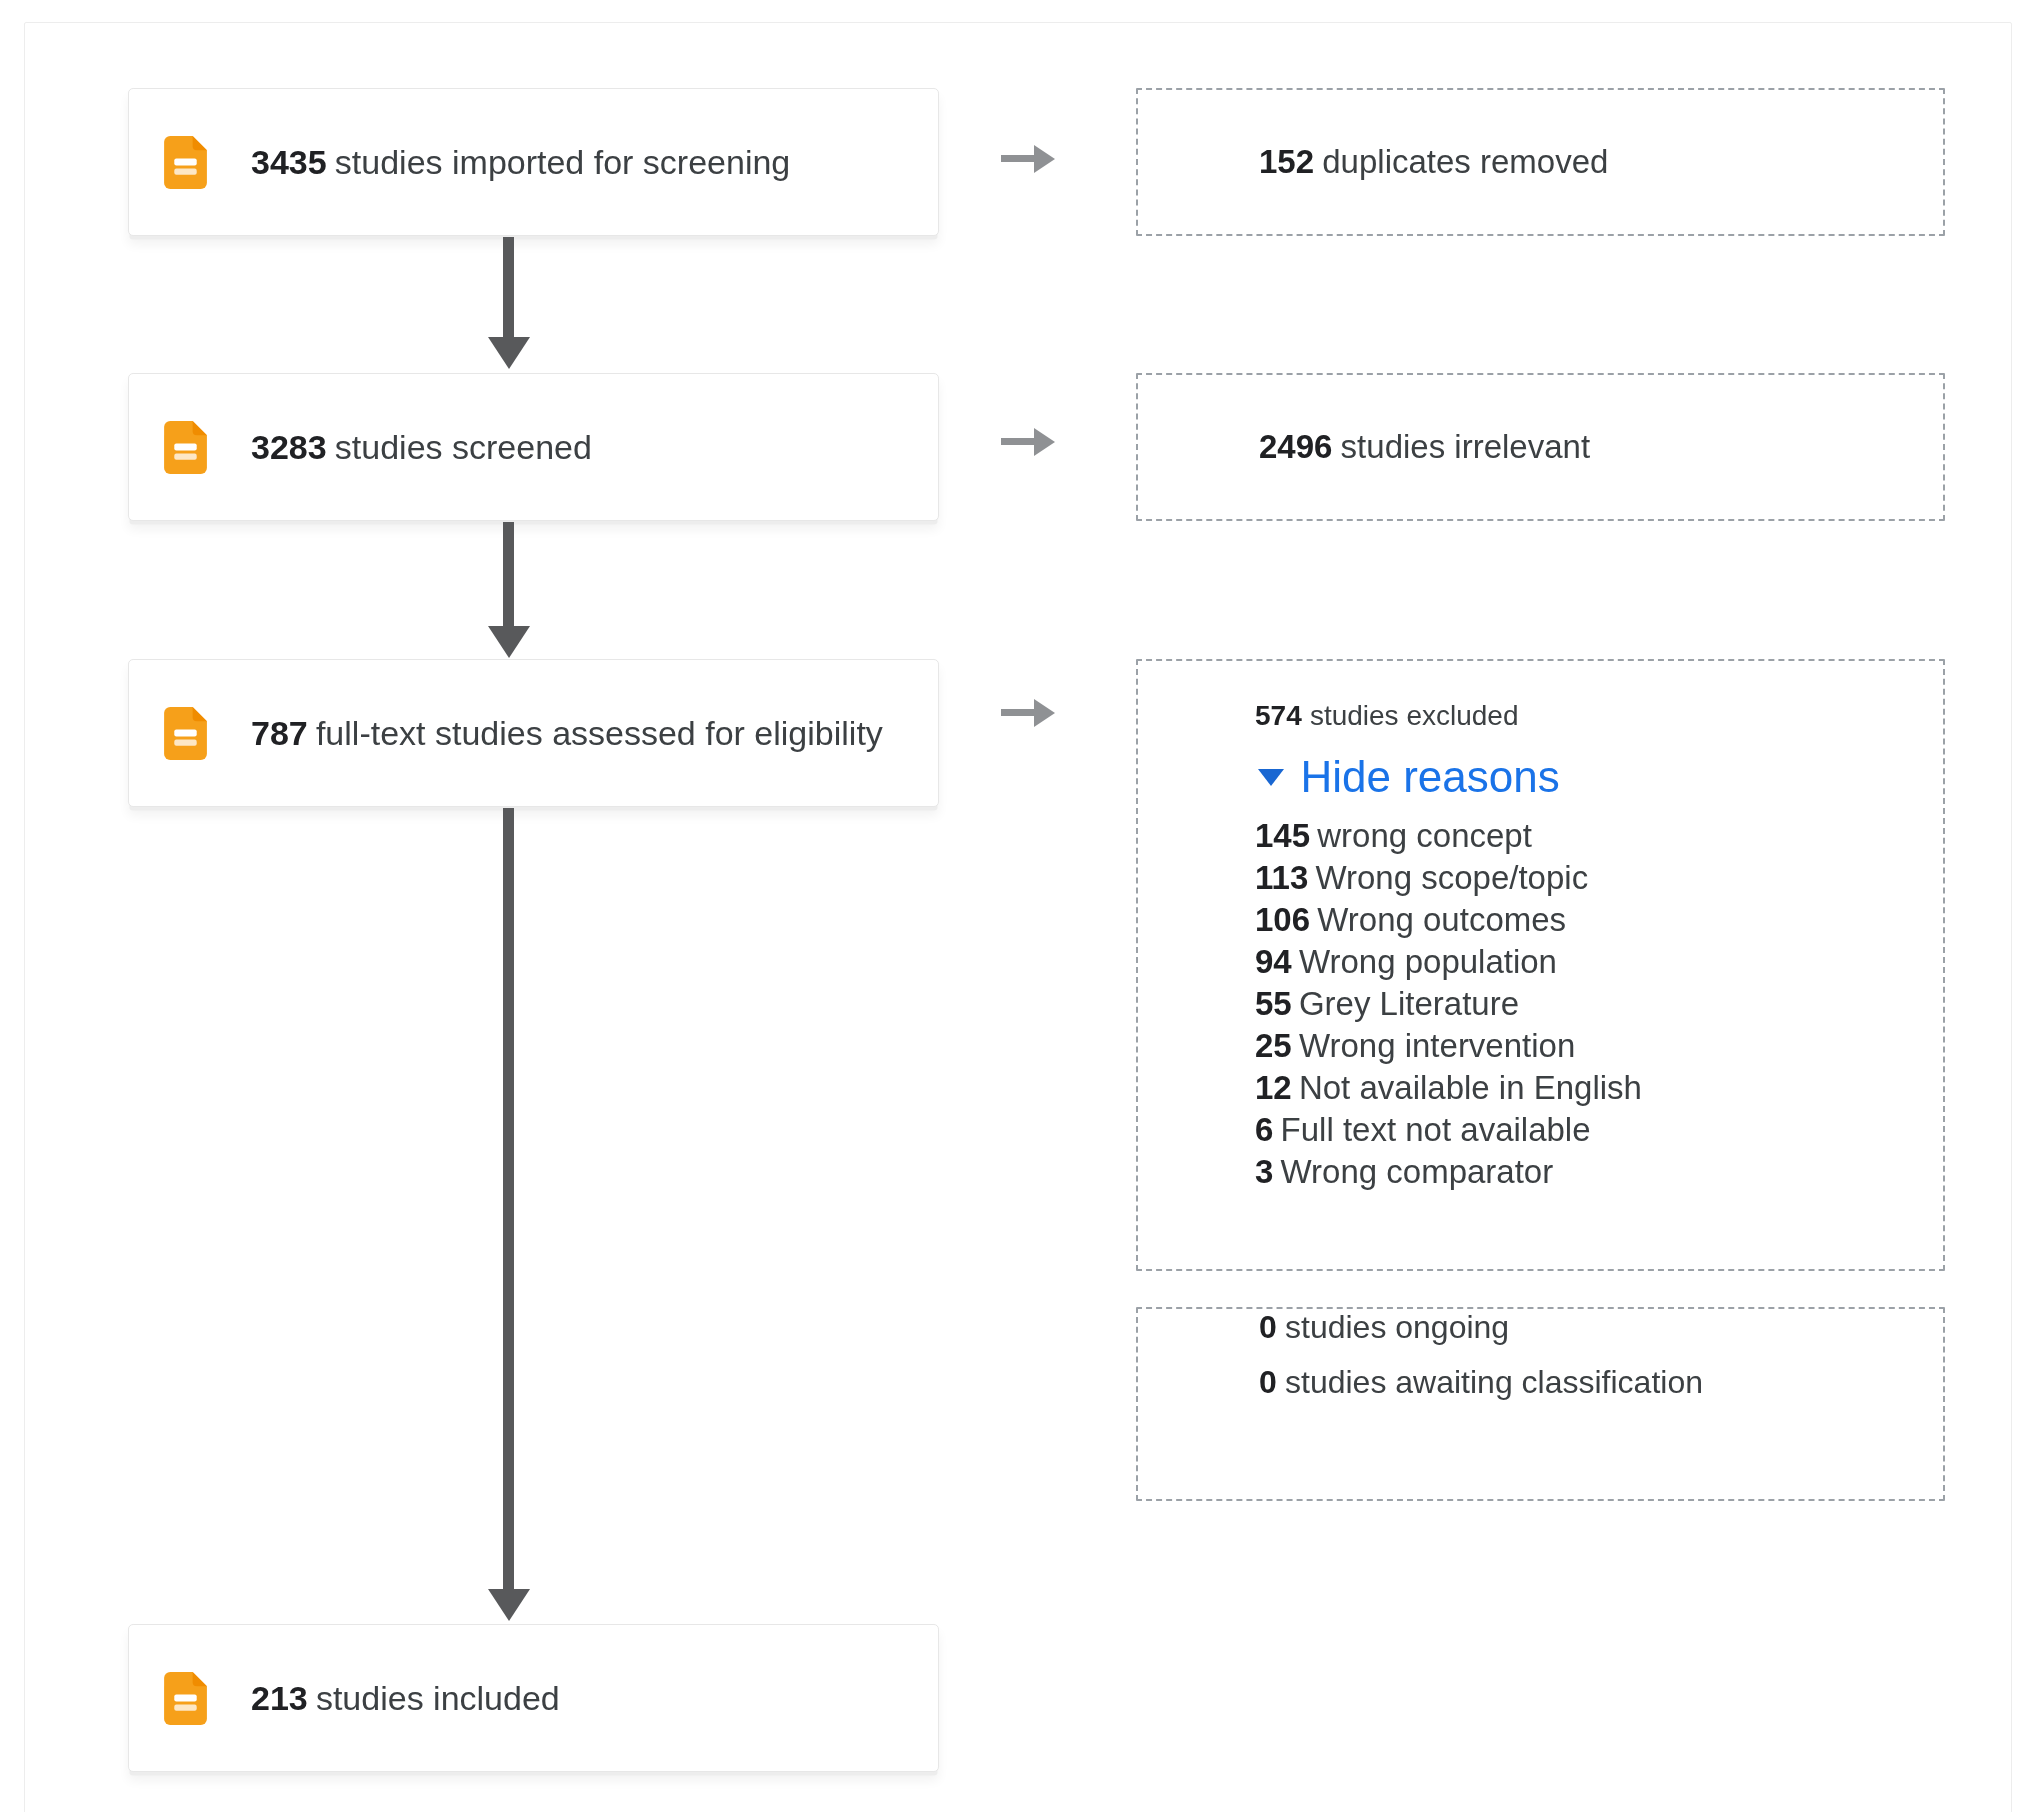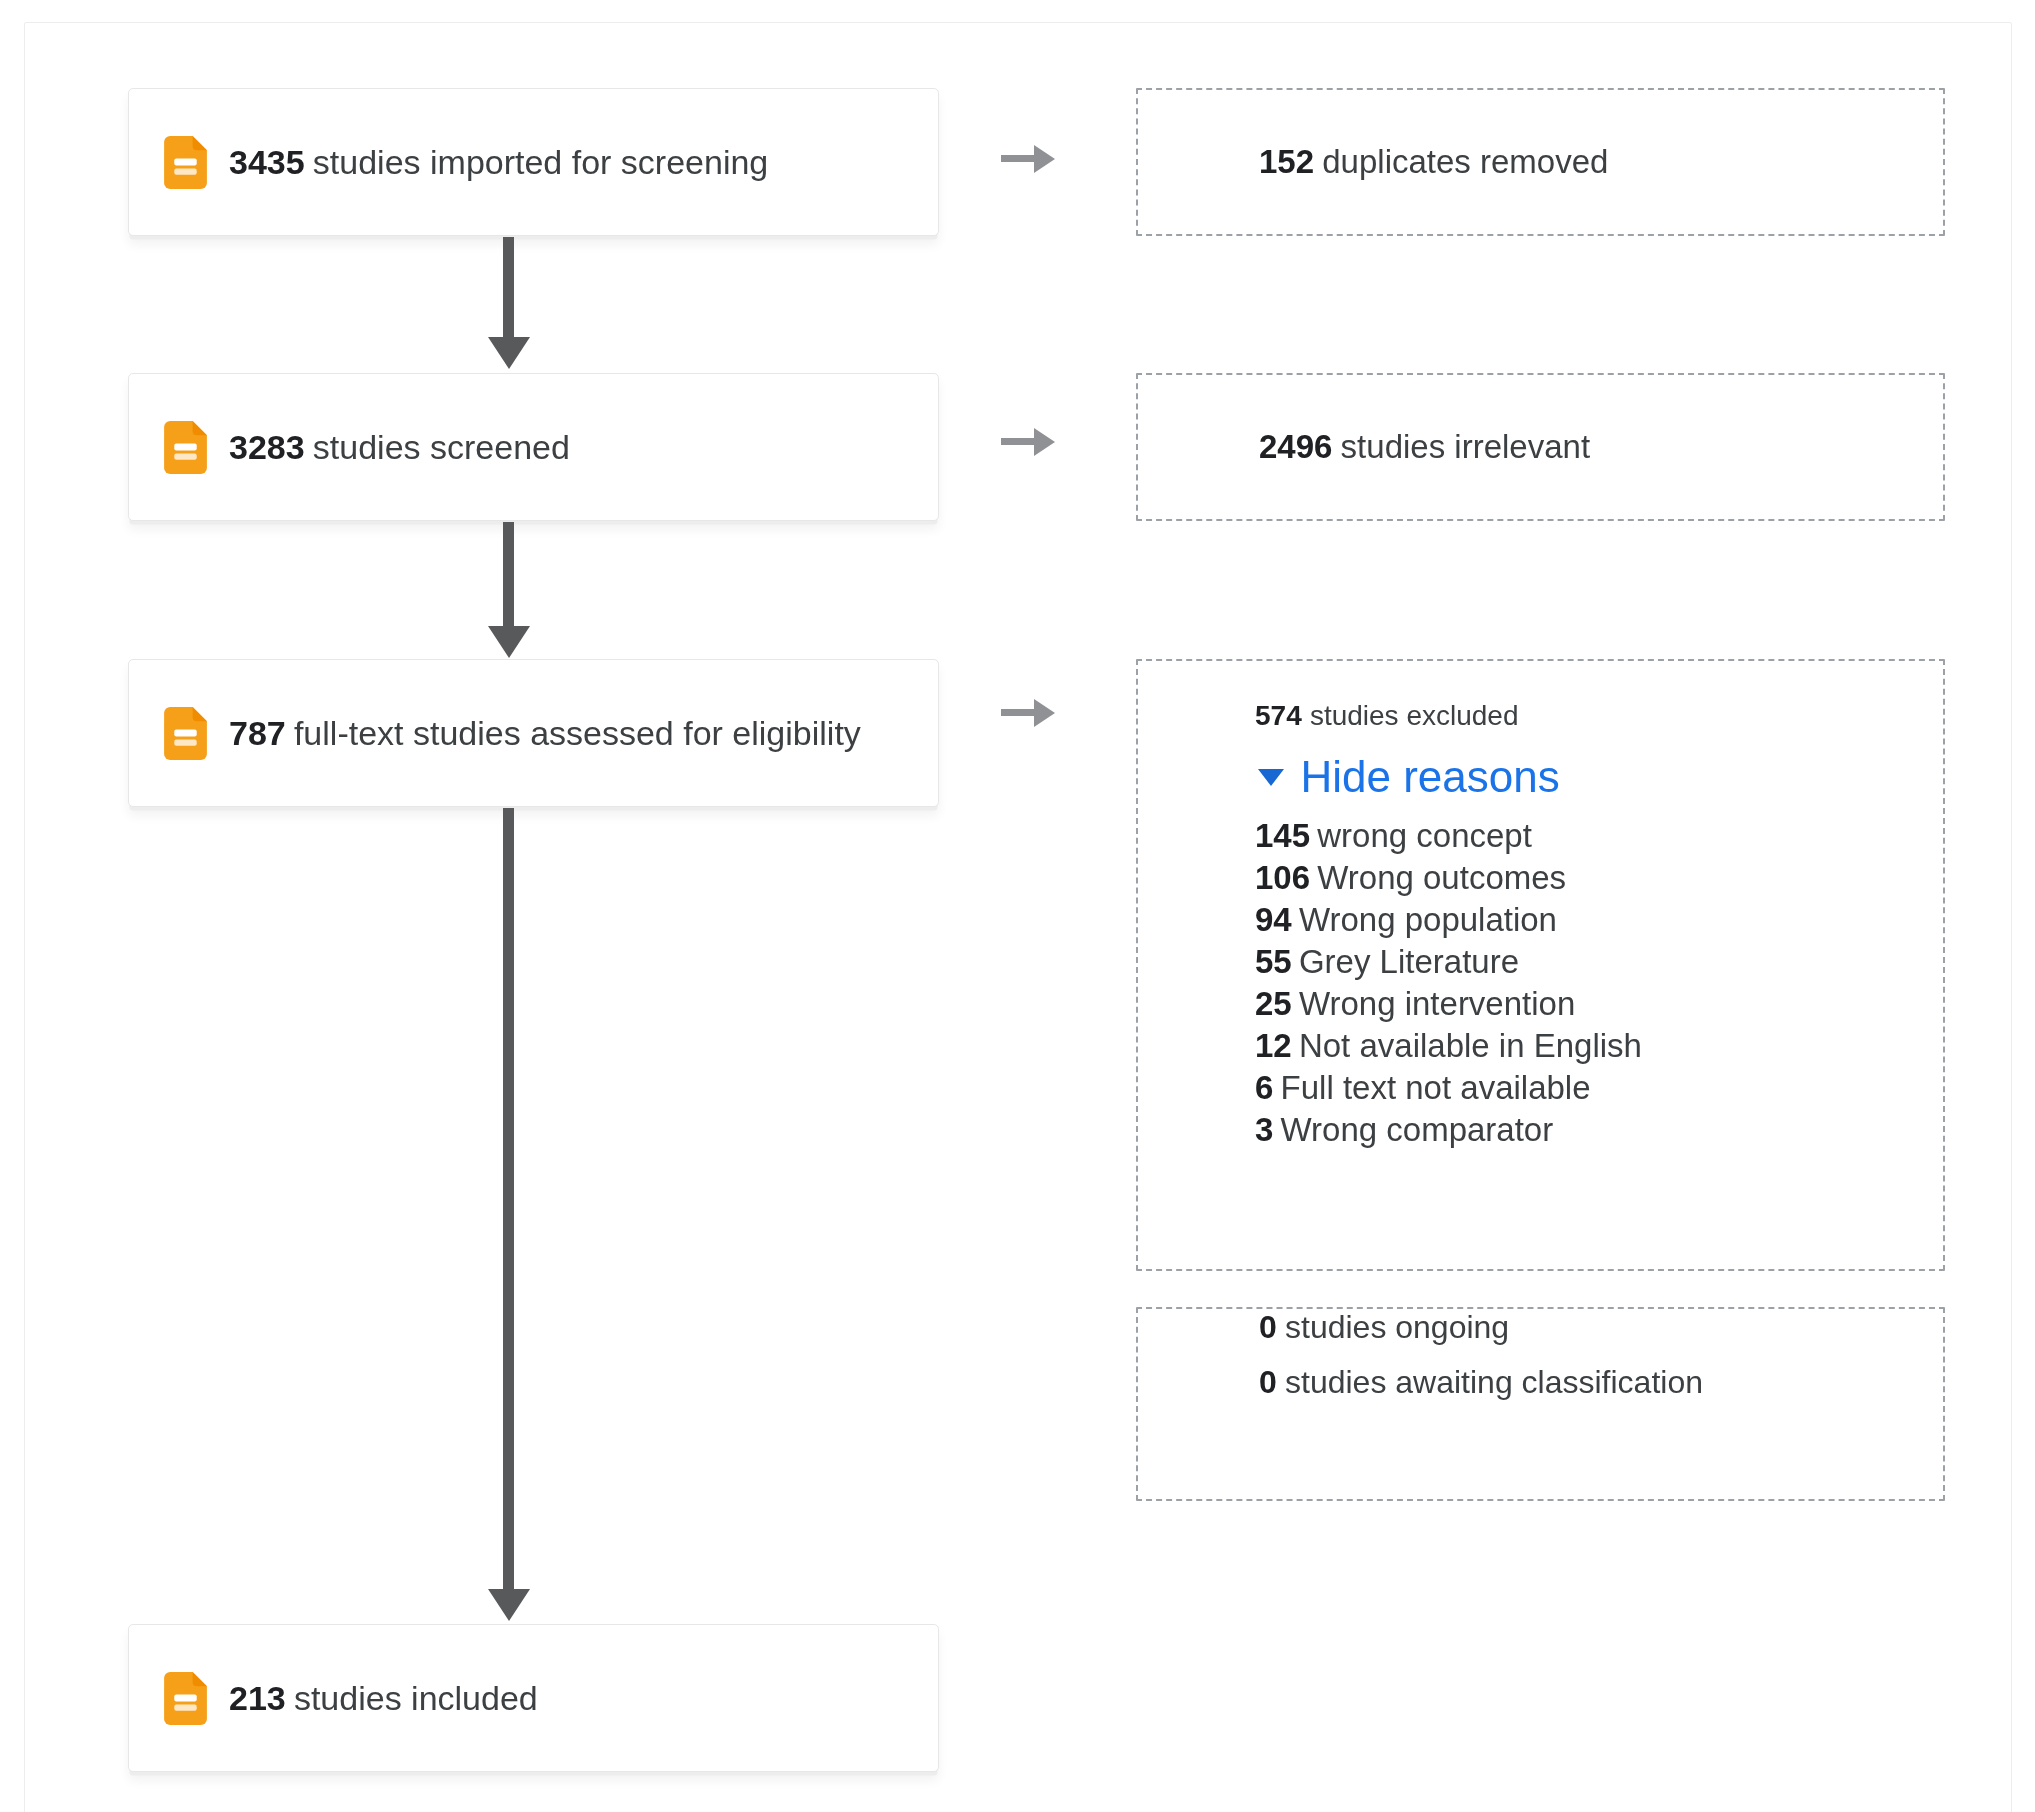--- a/index.html
+++ b/index.html
@@ -15,21 +15,21 @@
     position:absolute; left:23.6px; top:21.6px; width:1986px; height:1848px;
     border:1.5px solid #ededed; border-radius:2.1px; background:#ffffff;
   }
 
   
   .card{
     position:absolute; left:128px; width:811px; height:148px;
     background:#ffffff; border:1px solid #e7e7e7; border-radius:5.1px;
     box-shadow:0 5.1px 0 -1.5px #ededed, 0 8.2px 10.3px rgba(0,0,0,0.05);
     display:flex; align-items:center;
-    padding:0 20.5px 0 35px; box-sizing:border-box; gap:22px;
+    padding:0 20.5px 0 35px; box-sizing:border-box; gap:44px;
     font-size:34px; white-space:nowrap;
   }
   .card .doc{ flex:0 0 auto; }
 
   .num{ font-weight:700; color:#202124; margin-right:8.2px; }
   .lbl{ color:#3c4043; }
 
   
   .dashed{
     position:absolute; left:1136px; width:809px;
@@ -158,20 +158,21 @@
   </div>
 
   <div class="dashed excluded-box" style="top:659px; height:612px">
     <div class="excluded-header"><span class="num">574</span><span class="lbl">studies excluded</span></div>
     <div class="toggle">
       <div class="tri-down"></div>
       <span>Hide reasons</span>
     </div>
     <div class="reasons">
       <div><span class="num">145</span><span class="lbl">wrong concept</span></div>
+      <div><span class="num">113</span><span class="lbl">Wrong scope/topic</span></div>
       <div><span class="num">106</span><span class="lbl">Wrong outcomes</span></div>
       <div><span class="num">94</span><span class="lbl">Wrong population</span></div>
       <div><span class="num">55</span><span class="lbl">Grey Literature</span></div>
       <div><span class="num">25</span><span class="lbl">Wrong intervention</span></div>
       <div><span class="num">12</span><span class="lbl">Not available in English</span></div>
       <div><span class="num">6</span><span class="lbl">Full text not available</span></div>
       <div><span class="num">3</span><span class="lbl">Wrong comparator</span></div>
     </div>
   </div>
 

